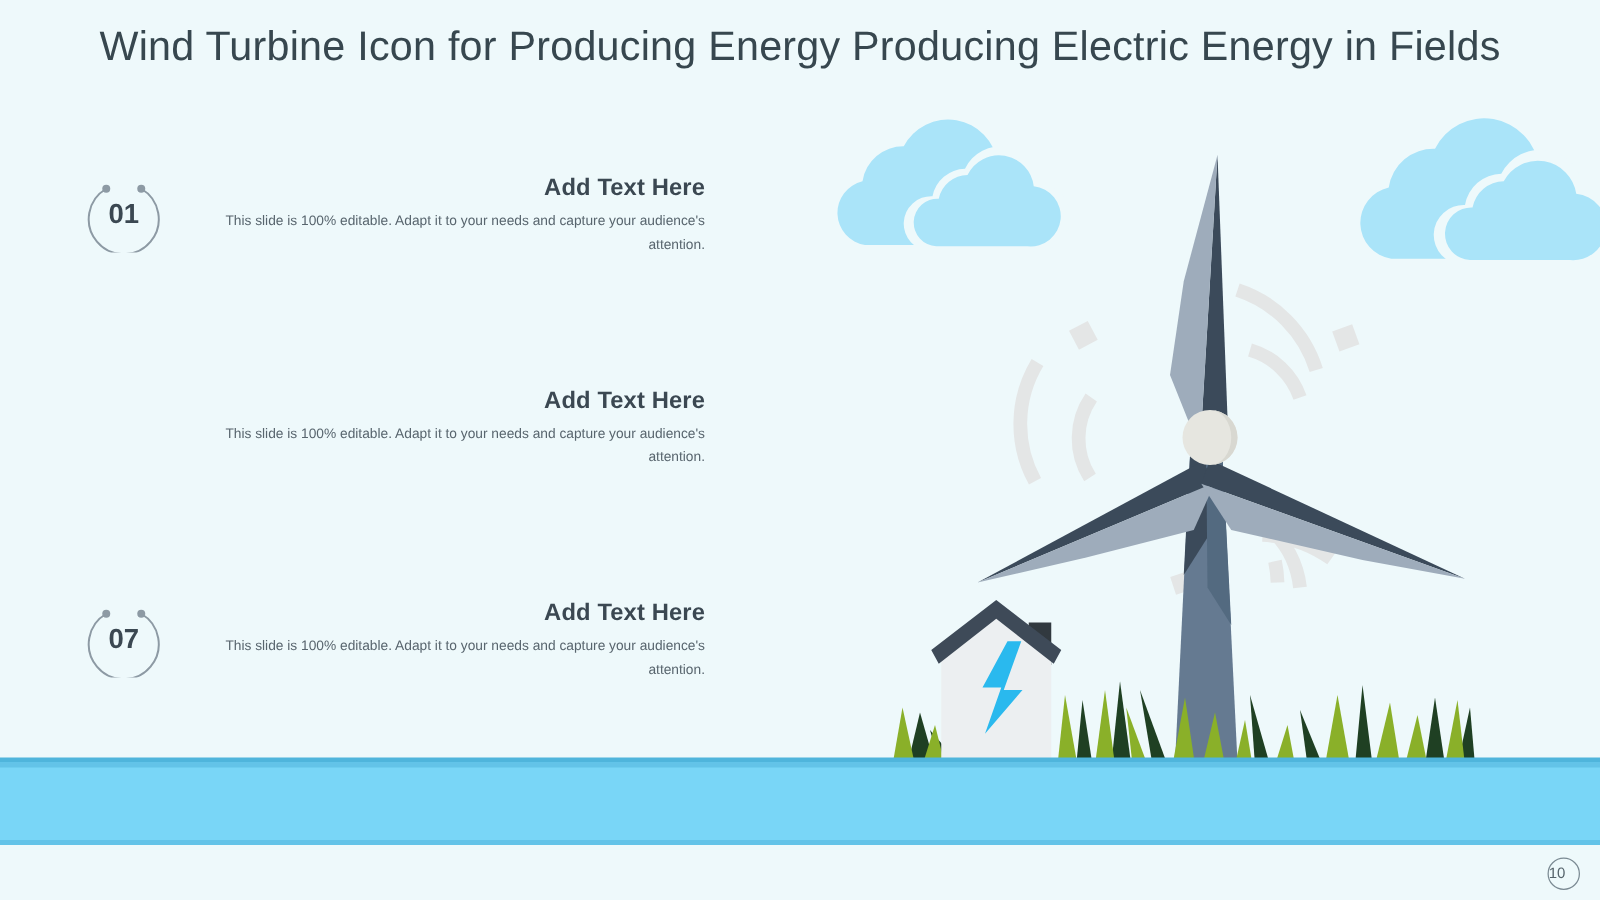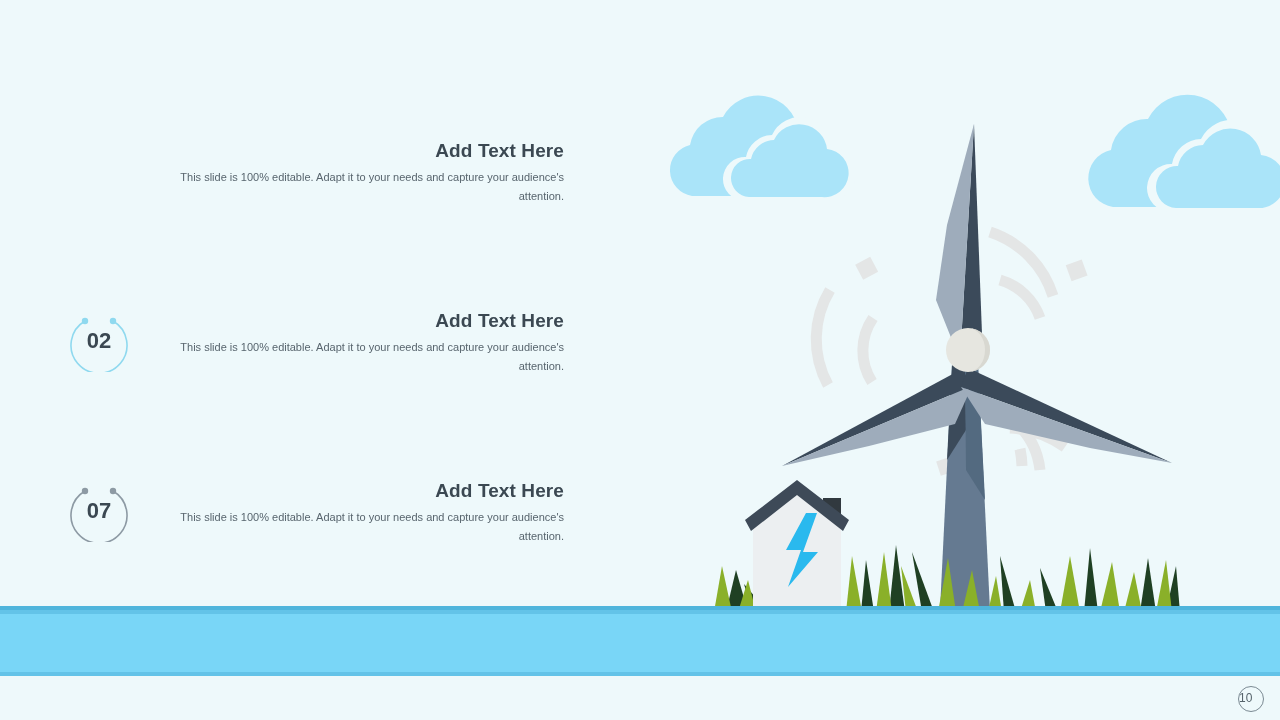--- a/index.html
+++ b/index.html
@@ -307,37 +307,38 @@
         Z"></path>
     </g>
 
     <rect x="0" y="606" width="1280" height="6" fill="#4fb5dc"></rect>
   </svg>
 
   <div id="band"></div>
   <div id="band-top-edge"></div>
   <div id="band-bottom-edge"></div>
 
+  <div id="title">Wind Turbine Icon for Producing Energy Producing Electric Energy in Fields</div>
 
   <div class="bullet" id="bullet-0">
+    <div class="marker">
+      <svg viewBox="0 0 62 62" width="62" height="62" xmlns="http://www.w3.org/2000/svg">
+        <path d="M 45 11 A 28 28 0 1 1 17 11" fill="none" stroke="#8d9aa4" stroke-width="1.6"></path>
+        <circle cx="17" cy="11" r="3.2" fill="#8d9aa4"></circle>
+        <circle cx="45" cy="11" r="3.2" fill="#8d9aa4"></circle>
+      </svg>
+      <div class="marker-num">01</div>
+    </div>
     <div class="btext">
       <div class="bhead">Add Text Here</div>
       <div class="bbody">This slide is 100% editable. Adapt it to your needs and capture your audience's attention.</div>
     </div>
   </div>
 
   <div class="bullet" id="bullet-1">
-    <div class="marker">
-      <svg viewBox="0 0 62 62" width="62" height="62" xmlns="http://www.w3.org/2000/svg">
-        <path d="M 45 11 A 28 28 0 1 1 17 11" fill="none" stroke="#8fd9ef" stroke-width="1.6"></path>
-        <circle cx="17" cy="11" r="3.2" fill="#8fd9ef"></circle>
-        <circle cx="45" cy="11" r="3.2" fill="#8fd9ef"></circle>
-      </svg>
-      <div class="marker-num">02</div>
-    </div>
     <div class="btext">
       <div class="bhead">Add Text Here</div>
       <div class="bbody">This slide is 100% editable. Adapt it to your needs and capture your audience's attention.</div>
     </div>
   </div>
 
   <div class="bullet" id="bullet-2">
     <div class="marker">
       <svg viewBox="0 0 62 62" width="62" height="62" xmlns="http://www.w3.org/2000/svg">
         <path d="M 45 11 A 28 28 0 1 1 17 11" fill="none" stroke="#8d9aa4" stroke-width="1.6"></path>

